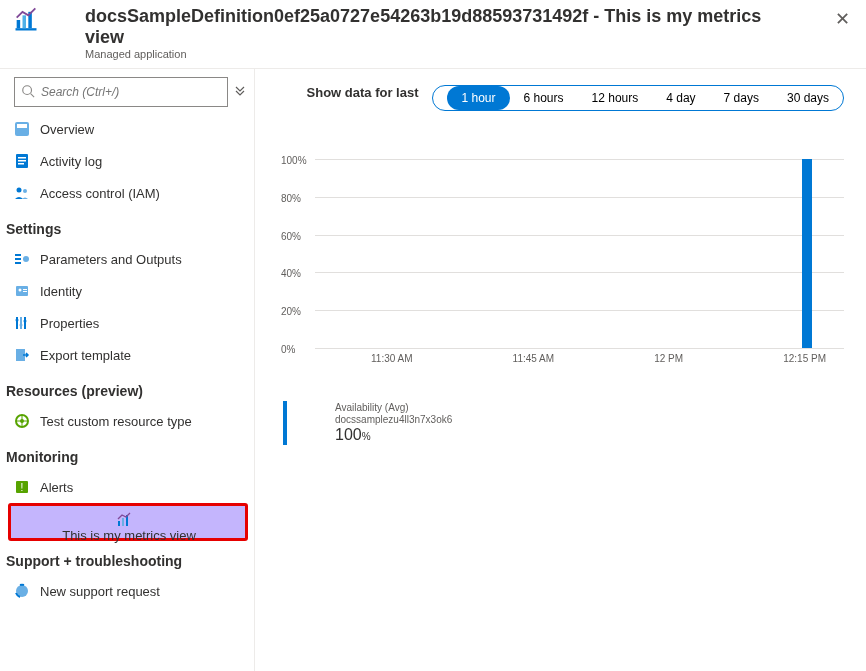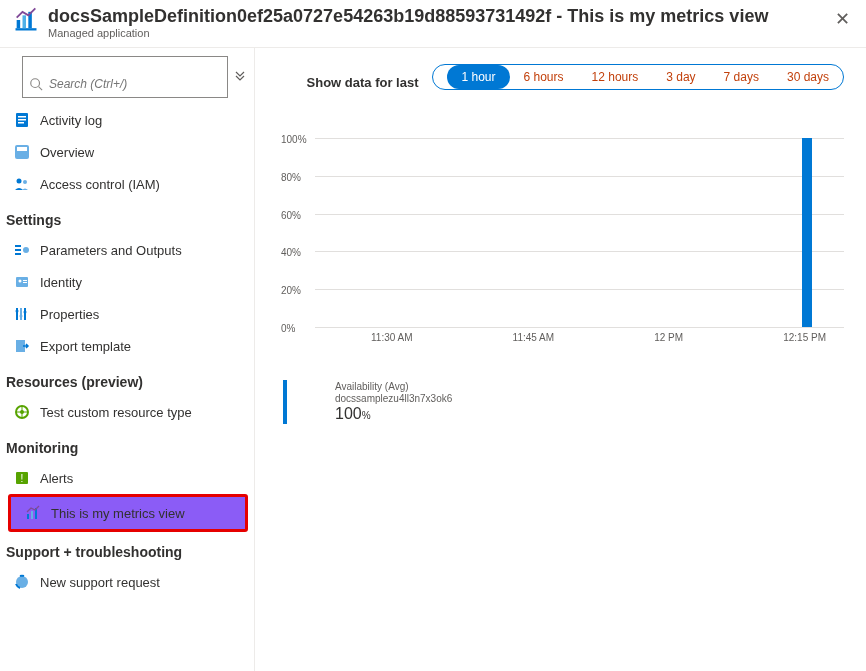--- a/index.html
+++ b/index.html
@@ -1,39 +1,39 @@
 <!DOCTYPE html>
 <html><head>
 <meta charset="utf-8">
 <style>
   * { box-sizing: border-box; margin: 0; padding: 0; }
   body { font-family: "Segoe UI", Arial, sans-serif; font-size: 13px; color: #323130; width: 866px; height: 671px; overflow: hidden; background: #fff; }
-  .header { display: flex; align-items: flex-start; padding: 6px 10px 8px 12px; border-bottom: 1px solid #edebe9; }
+  .header { display: flex; align-items: flex-start; padding: 6px 10px 8px 12px; border-bottom: 1px solid #edebe9; gap: 37px; }
   .header-icon svg { width: 28px; height: 28px; }
   .header-titles { margin-left: 8px; flex: 1; }
   .header-title { font-size: 18px; font-weight: 600; color: #323130; }
   .header-sub { font-size: 11px; color: #605e5c; }
   .close-icon { font-size: 18px; color: #605e5c; padding: 2px 6px; cursor: pointer; }
   .body { display: flex; height: calc(100% - 48px); }
   .sidebar { width: 255px; border-right: 1px solid #edebe9; padding: 8px 0 0 0; overflow: hidden; }
   .search-row { display: flex; align-items: center; padding: 0 8px 6px 14px; }
-  .search-box { flex: 1; display: flex; align-items: flex-start; border: 1px solid #8a8886; padding: 20px 6px; height: 24px; margin-left: 8px; }
+  .search-box { flex: 1; display: flex; align-items: center; border: 1px solid #8a8886; padding: 14px 6px; height: 24px; }
   .search-box svg { width: 14px; height: 14px; color: #8a8886; }
   .search-box input { border: none; outline: none; font-style: italic; color: #8a8886; font-size: 12px; flex: 1; margin-left: 6px; }
   .collapse-chev { margin-left: 6px; cursor: pointer; }
   .sidebar-item { display: flex; align-items: center; padding: 6px 12px 6px 14px; cursor: pointer; height: 32px; }
-  .sidebar-item.selected { background: #8b5cf6; }
+  .sidebar-item.selected { background: #c4b5fd; flex-direction: column; }
   .sidebar-item .ic { width: 16px; height: 16px; margin-right: 10px; display: flex; align-items: center; justify-content: center; }
   .section-head { font-weight: 600; font-size: 14px; padding: 12px 14px 6px 6px; color: #323130; }
   .red-box { border: 3px solid #e60000; border-radius: 3px; margin: 0 6px 0 8px; }
   .main { flex: 1; padding: 14px 22px 10px 28px; }
-  .time-row { display: flex; align-items: flex-end; justify-content: flex-end; gap: 0; margin-bottom: 24px; margin-top: 2px; }
+  .time-row { display: flex; align-items: flex-start; justify-content: flex-end; gap: 0; margin-bottom: 24px; margin-top: 2px; }
   .time-label { font-weight: 600; font-size: 13px; margin-right: 14px; }
   .time-pills { display: flex; border: 1px solid #0078d4; border-radius: 14px; overflow: hidden; height: 26px; }
-  .pill { padding: 4px 14px; font-size: 12px; color: #c2410c; cursor: pointer; display: flex; align-items: center; }
+  .pill { padding: 4px 14px; font-size: 12px; color: #000000; cursor: pointer; display: flex; align-items: center; }
   .pill.active { background: #0078d4; color: #fff; border-radius: 14px; margin-left: 14px; }
   .chart-head { display: flex; justify-content: space-between; align-items: center; }
   .chart-title { font-weight: 600; font-size: 14px; }
   .pin-icon { cursor: pointer; }
   .chart-area { margin-top: 48px; position: relative; height: 230px; }
   .grid { position: relative; margin-left: 32px; height: 190px; border-bottom: 1px solid #e1dfdd; }
   .gline { position: absolute; left: 0; right: 0; border-top: 1px solid #e1dfdd; }
   .ylabel { position: absolute; left: -34px; font-size: 10px; color: #605e5c; transform: translateY(-50%); }
   .bar { position: absolute; bottom: 0; width: 10px; background: #0078d4; }
   .xlabels { display: flex; margin-left: 32px; justify-content: space-between; padding: 4px 18px 0 56px; font-size: 10px; color: #605e5c; }
@@ -76,36 +76,36 @@
       <span class="collapse-chev">
         <svg width="12" height="12" viewBox="0 0 12 12">
             <path d="M2 4 L6 8 L10 4 M2 0 L6 4 L10 0" stroke="#605e5c" stroke-width="1.2" fill="none" transform="translate(0,2)"></path>
           </svg>
       </span>
     </div>
 
     <div class="sidebar-item">
       <span class="ic">
           <svg viewBox="0 0 16 16">
+            <rect x="1" y="1" width="14" height="14" rx="2" fill="#69afe5"></rect>
+            <rect x="3" y="3" width="10" height="4" fill="#fff"></rect>
+          </svg>
+        </span>
+      <span>Overview</span>
+    </div>
+    <div class="sidebar-item">
+      <span class="ic">
+          <svg viewBox="0 0 16 16">
             <rect x="2" y="1" width="12" height="14" rx="1" fill="#0078d4"></rect>
             <rect x="4" y="4" width="8" height="1.5" fill="#fff"></rect>
             <rect x="4" y="7" width="8" height="1.5" fill="#fff"></rect>
             <rect x="4" y="10" width="6" height="1.5" fill="#fff"></rect>
           </svg>
         </span>
       <span>Activity log</span>
-    </div>
-    <div class="sidebar-item">
-      <span class="ic">
-          <svg viewBox="0 0 16 16">
-            <rect x="1" y="1" width="14" height="14" rx="2" fill="#69afe5"></rect>
-            <rect x="3" y="3" width="10" height="4" fill="#fff"></rect>
-          </svg>
-        </span>
-      <span>Overview</span>
     </div>
     <div class="sidebar-item">
       <span class="ic">
           <svg viewBox="0 0 16 16">
             <circle cx="5" cy="5" r="2.5" fill="#0078d4"></circle>
             <circle cx="11" cy="6" r="2" fill="#69afe5"></circle>
             <path d="M1 14 Q5 10 9 14" fill="#0078d4"></path>
             <path d="M8 14 Q11 11 14 14" fill="#69afe5"></path>
           </svg>
         </span>
@@ -207,21 +207,21 @@
     </div>
   </div>
 
   <div class="main">
     <div class="time-row">
       <span class="time-label">Show data for last</span>
       <div class="time-pills">
         <div class="pill active">1 hour</div>
         <div class="pill">6 hours</div>
         <div class="pill">12 hours</div>
-        <div class="pill">3 day</div>
+        <div class="pill">4 day</div>
         <div class="pill">7 days</div>
         <div class="pill">30 days</div>
       </div>
     </div>
 
 
     <div class="chart-area">
       <div class="grid">
         <div class="gline" style="top:0%">
             <span class="ylabel">100%</span>

